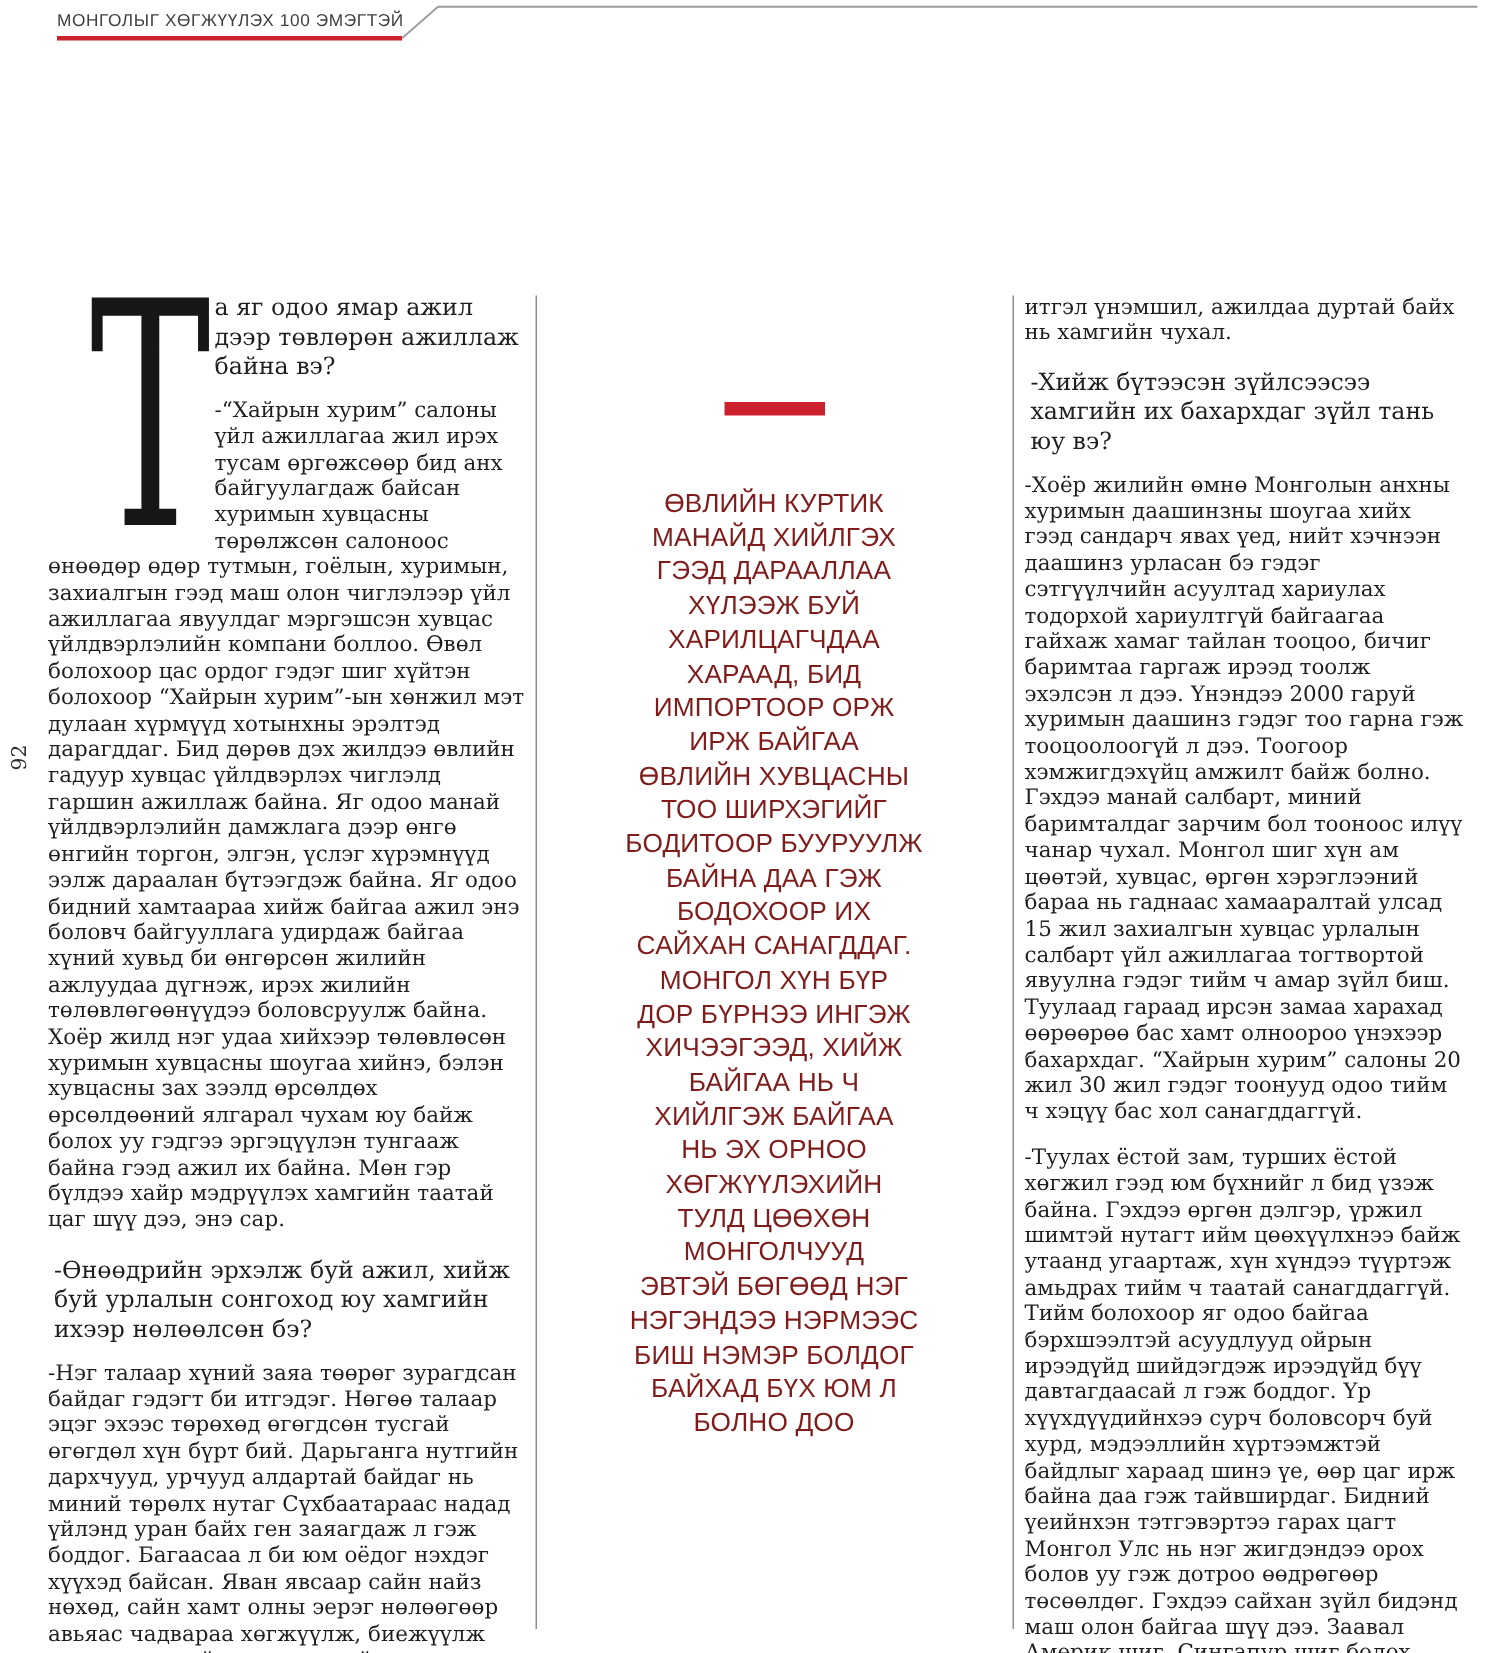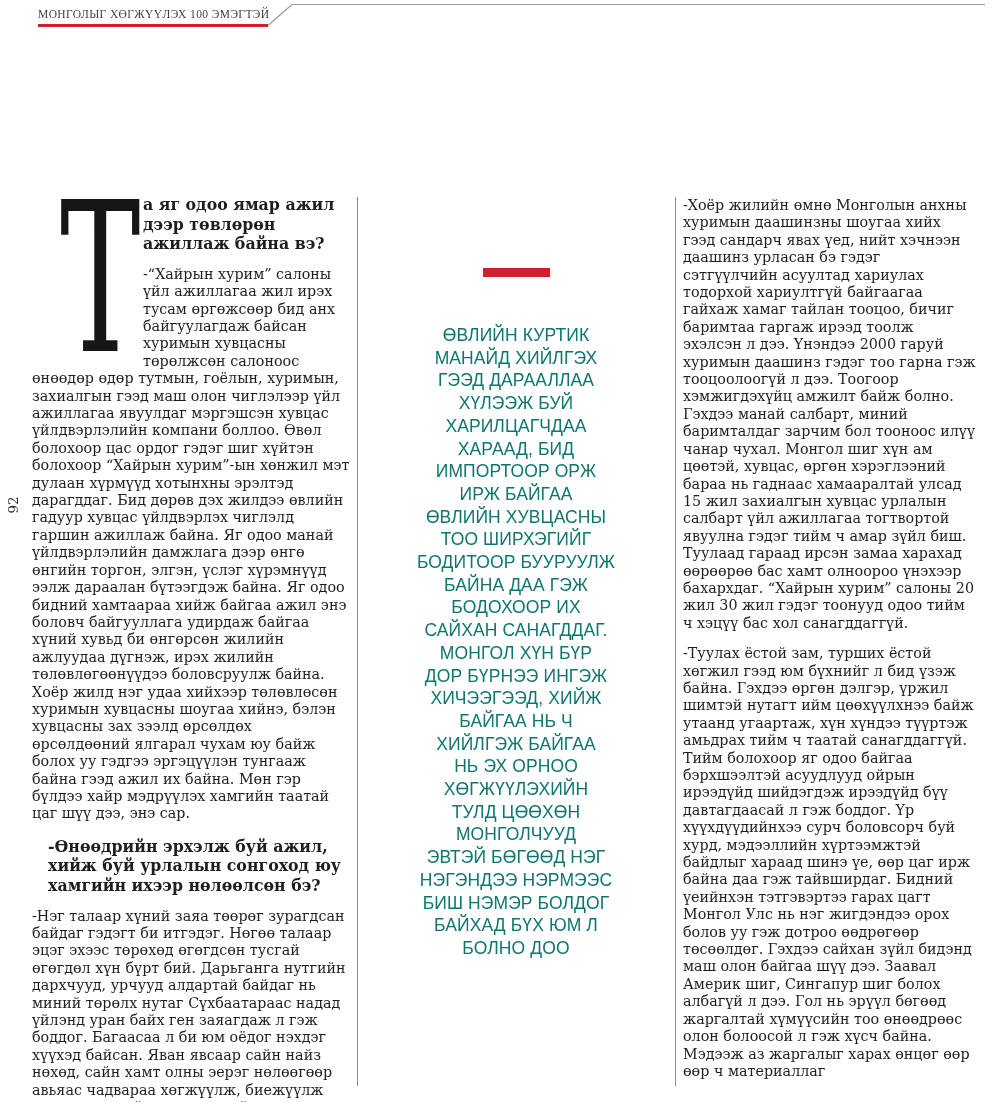--- a/index.html
+++ b/index.html
@@ -4,21 +4,21 @@
 <style>
   html,body { margin:0; padding:0; background:#ffffff; }
   .page {
     position:relative; width:1000px; height:1102px; background:#ffffff;
     overflow:hidden; font-family:"DejaVu Serif", serif; color:#1e1e1e;
   }
 
   
   .header-title {
     position:absolute; left:38px; top:8px;
-    font-family:Liberation Serif, serif;
+    font-family:Liberation Sans, sans-serif;
     font-size:11.5px; letter-spacing:0.4px; color:#3f3f3f; white-space:nowrap;
   }
   .header-underline { position:absolute; left:38px; top:24px; width:230px; height:2.5px; }
   .header-rule { position:absolute; left:0; top:0; }
 
   
   .page-num {
     position:absolute; left:-4px; top:496px; width:36px; height:18px;
     transform:rotate(-90deg); transform-origin:center;
     font-size:13.5px; color:#2e2e2e; text-align:center;
@@ -29,21 +29,21 @@
   .col2 { position:absolute; left:358px; top:195px; width:316px; text-align:center; }
   .col3 { position:absolute; left:683px; top:197px; width:293px; }
 
   .divider { position:absolute; top:197px; height:889px; width:1px; background:#8c8c8c; }
   .divider.d1 { left:357px; }
   .divider.d2 { left:675px; }
 
   
   p { margin:0; }
   .body-text { font-size:14.3px; line-height:17.4px; margin-bottom:13px; text-align:left; }
-  .question  { font-weight:700; font-size:15.8px; line-height:19.6px; margin:14px 0 12px 16px; }
+  .question  { font-weight:400; font-size:15.8px; line-height:19.6px; margin:14px 0 12px 4px; }
   .mt0 { margin-top:0; }
 
   
   .dropcap { float:left; width:72px; height:158px; margin:5px 11px 3px 28px; position:relative; overflow:visible; }
   .dropcap span {
     display:block; font-family:"DejaVu Serif", serif; font-weight:400;
     font-size:208px; line-height:158px; transform:scaleX(0.58);
     transform-origin:0 0; white-space:nowrap; color:#161616;
   }
 
@@ -78,21 +78,21 @@
     </div>
     <p class="question mt0">а яг одоо ямар ажил дээр төвлөрөн ажиллаж байна вэ?</p>
     <p class="body-text">-“Хайрын хурим” салоны үйл ажиллагаа жил ирэх тусам өргөжсөөр бид анх байгуулагдаж байсан хуримын хувцасны төрөлжсөн салоноос өнөөдөр өдөр тутмын, гоёлын, хуримын, захиалгын гээд маш олон чиглэлээр үйл ажиллагаа явуулдаг мэргэшсэн хувцас үйлдвэрлэлийн компани боллоо. Өвөл болохоор цас ордог гэдэг шиг хүйтэн болохоор “Хайрын хурим”-ын хөнжил мэт дулаан хүрмүүд хотынхны эрэлтэд дарагддаг. Бид дөрөв дэх жилдээ өвлийн гадуур хувцас үйлдвэрлэх чиглэлд гаршин ажиллаж байна. Яг одоо манай үйлдвэрлэлийн дамжлага дээр өнгө өнгийн торгон, элгэн, үслэг хүрэмнүүд ээлж дараалан бүтээгдэж байна. Яг одоо бидний хамтаараа хийж байгаа ажил энэ боловч байгууллага удирдаж байгаа хүний хувьд би өнгөрсөн жилийн ажлуудаа дүгнэж, ирэх жилийн төлөвлөгөөнүүдээ боловсруулж байна. Хоёр жилд нэг удаа хийхээр төлөвлөсөн хуримын хувцасны шоугаа хийнэ, бэлэн хувцасны зах зээлд өрсөлдөх өрсөлдөөний ялгарал чухам юу байж болох уу гэдгээ эргэцүүлэн тунгааж байна гээд ажил их байна. Мөн гэр бүлдээ хайр мэдрүүлэх хамгийн таатай цаг шүү дээ, энэ сар.</p>
     <p class="question">-Өнөөдрийн эрхэлж буй ажил, хийж буй урлалын сонгоход юу хамгийн ихээр нөлөөлсөн бэ?</p>
     <p class="body-text">-Нэг талаар хүний заяа төөрөг зурагдсан байдаг гэдэгт би итгэдэг. Нөгөө талаар эцэг эхээс төрөхөд өгөгдсөн тусгай өгөгдөл хүн бүрт бий. Дарьганга нутгийн дархчууд, урчууд алдартай байдаг нь миний төрөлх нутаг Сүхбаатараас надад үйлэнд уран байх ген заяагдаж л гэж боддог. Багаасаа л би юм оёдог нэхдэг хүүхэд байсан. Яван явсаар сайн найз нөхөд, сайн хамт олны эерэг нөлөөгөөр авьяас чадвараа хөгжүүлж, биежүүлж өнөөдөр хэний ч өмнө дизайнер гээд ам бардам зогсох чадварыг өгсөн.</p>
 
   </div>
 
   <div class="col2">
     <div class="accent-bar" style="background: rgb(204, 32, 45);"></div>
-    <div class="pull-quote" style="color: #0f766e;">ӨВЛИЙН КУРТИК
+    <div class="pull-quote" style="color: #7f1d1d;">ӨВЛИЙН КУРТИК
 МАНАЙД ХИЙЛГЭХ
 ГЭЭД ДАРААЛЛАА
 ХҮЛЭЭЖ БУЙ
 ХАРИЛЦАГЧДАА
 ХАРААД, БИД
 ИМПОРТООР ОРЖ
 ИРЖ БАЙГАА
 ӨВЛИЙН ХУВЦАСНЫ
 ТОО ШИРХЭГИЙГ
 БОДИТООР БУУРУУЛЖ
@@ -109,17 +109,19 @@
 ТУЛД ЦӨӨХӨН
 МОНГОЛЧУУД
 ЭВТЭЙ БӨГӨӨД НЭГ
 НЭГЭНДЭЭ НЭРМЭЭС
 БИШ НЭМЭР БОЛДОГ
 БАЙХАД БҮХ ЮМ Л
 БОЛНО ДОО</div>
   </div>
 
   <div class="col3">
+    <p class="body-text">итгэл үнэмшил, ажилдаа дуртай байх нь хамгийн чухал.</p>
+    <p class="question mt0">-Хийж бүтээсэн зүйлсээсээ хамгийн их бахархдаг зүйл тань юу вэ?</p>
     <p class="body-text">-Хоёр жилийн өмнө Монголын анхны хуримын даашинзны шоугаа хийх гээд сандарч явах үед, нийт хэчнээн даашинз урласан бэ гэдэг сэтгүүлчийн асуултад хариулах тодорхой хариултгүй байгаагаа гайхаж хамаг тайлан тооцоо, бичиг баримтаа гаргаж ирээд тоолж эхэлсэн л дээ. Үнэндээ 2000 гаруй хуримын даашинз гэдэг тоо гарна гэж тооцоолоогүй л дээ. Тоогоор хэмжигдэхүйц амжилт байж болно. Гэхдээ манай салбарт, миний баримталдаг зарчим бол тооноос илүү чанар чухал. Монгол шиг хүн ам цөөтэй, хувцас, өргөн хэрэглээний бараа нь гаднаас хамааралтай улсад 15 жил захиалгын хувцас урлалын салбарт үйл ажиллагаа тогтвортой явуулна гэдэг тийм ч амар зүйл биш. Туулаад гараад ирсэн замаа харахад өөрөөрөө бас хамт олноороо үнэхээр бахархдаг. “Хайрын хурим” салоны 20 жил 30 жил гэдэг тоонууд одоо тийм ч хэцүү бас хол санагддаггүй.</p>
     <p class="body-text">-Туулах ёстой зам, турших ёстой хөгжил гээд юм бүхнийг л бид үзэж байна. Гэхдээ өргөн дэлгэр, үржил шимтэй нутагт ийм цөөхүүлхнээ байж утаанд угаартаж, хүн хүндээ түүртэж амьдрах тийм ч таатай санагддаггүй. Тийм болохоор яг одоо байгаа бэрхшээлтэй асуудлууд ойрын ирээдүйд шийдэгдэж ирээдүйд бүү давтагдаасай л гэж боддог. Үр хүүхдүүдийнхээ сурч боловсорч буй хурд, мэдээллийн хүртээмжтэй байдлыг хараад шинэ үе, өөр цаг ирж байна даа гэж тайвширдаг. Бидний үеийнхэн тэтгэвэртээ гарах цагт Монгол Улс нь нэг жигдэндээ орох болов уу гэж дотроо өөдрөгөөр төсөөлдөг. Гэхдээ сайхан зүйл бидэнд маш олон байгаа шүү дээ. Заавал Америк шиг, Сингапур шиг болох албагүй л дээ. Гол нь эрүүл бөгөөд жаргалтай хүмүүсийн тоо өнөөдрөөс олон болоосой л гэж хүсч байна. Мэдээж аз жаргалыг харах өнцөг өөр өөр ч материаллаг</p>
   </div>
 
 </div>
 
 </body></html>

